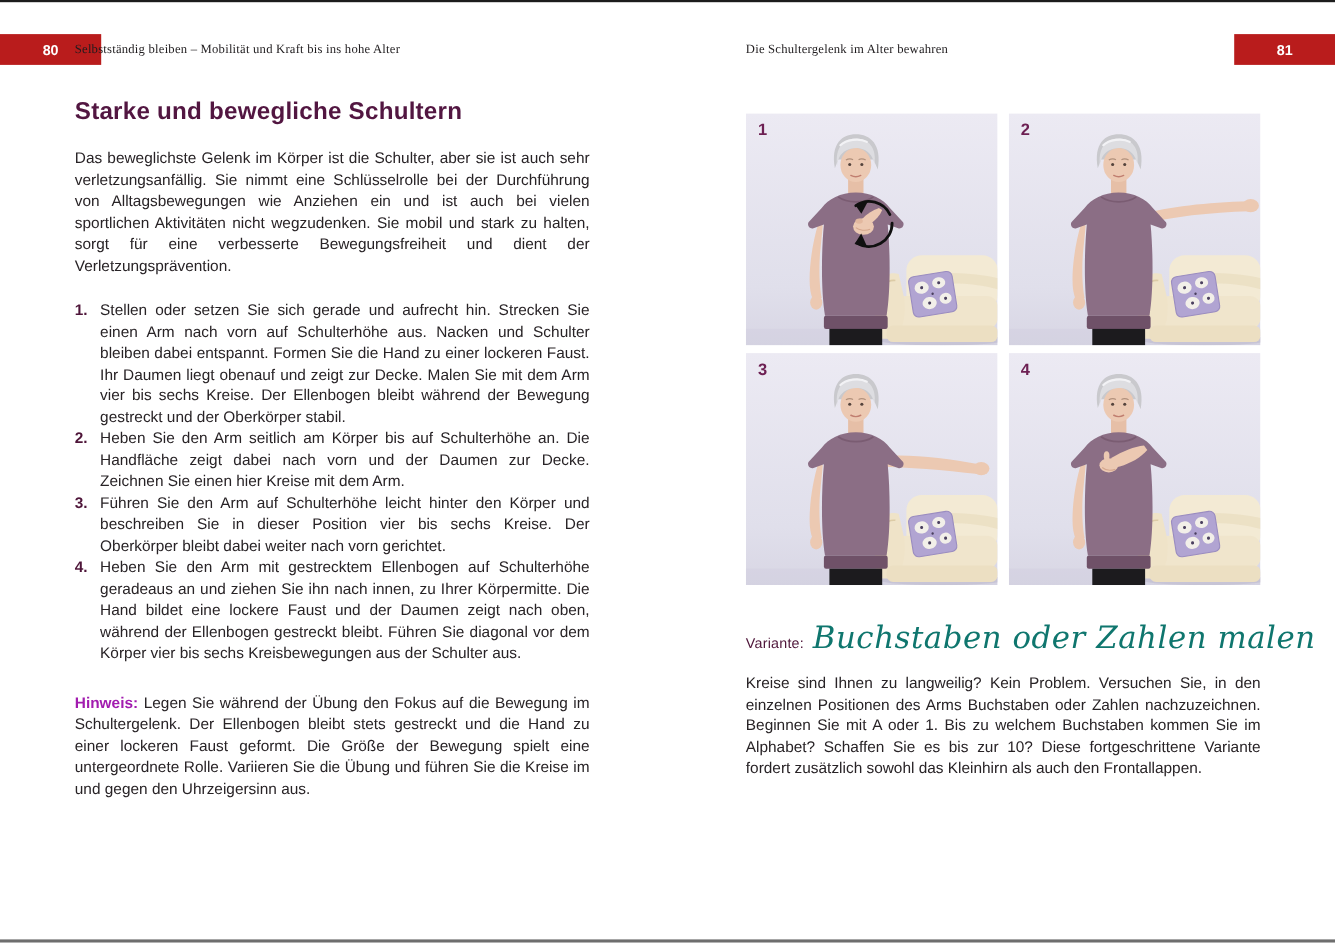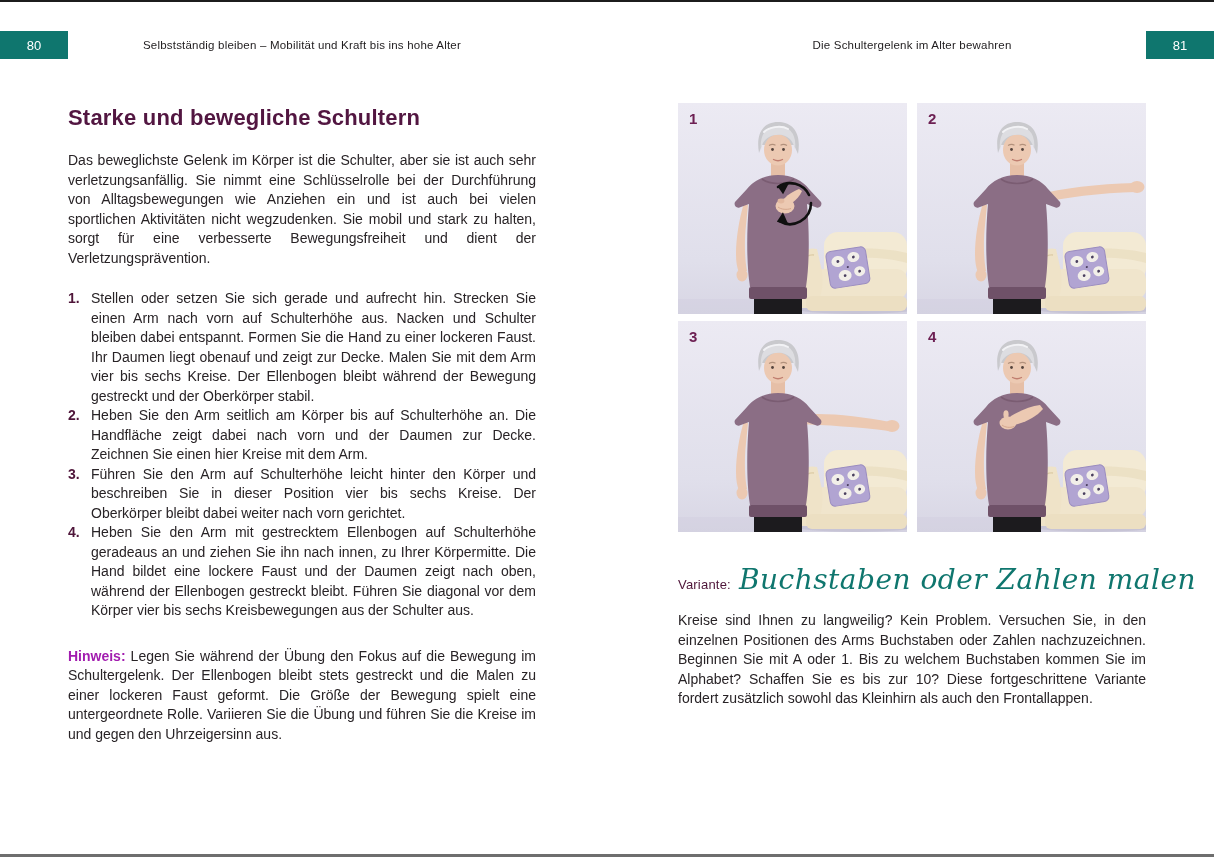--- a/index.html
+++ b/index.html
@@ -5,34 +5,34 @@
   html,body{margin:0;padding:0;}
   body{
     width:1214px;height:857px;position:relative;background:#ffffff;
     font-family:"Liberation Sans",sans-serif;color:#282326;overflow:hidden;
   }
   .edge-top{position:absolute;left:0;top:0;width:1214px;height:2px;background:#1c1c1c;}
   .edge-bottom{position:absolute;left:0;bottom:0;width:1214px;height:3px;background:#6e6e6e;}
 
   
   .pagenum-box{
-    position:absolute;top:31px;width:68px;height:28px;background:#0f766e;
-    color:#fff;font-size:13px;font-weight:normal;display:flex;align-items:center;justify-content:center;
+    position:absolute;top:31px;width:92px;height:28px;background:#b91c1c;
+    color:#fff;font-size:13px;font-weight:bold;display:flex;align-items:center;justify-content:center;
   }
   .pagenum-left{left:0;}
   .pagenum-right{right:0;}
   .running-head{
     position:absolute;top:31px;height:28px;line-height:28px;font-size:11.5px;color:#1f1c1e;
-    text-align:center;letter-spacing:.2px;white-space:nowrap;
+    letter-spacing:.2px;white-space:nowrap;font-family:Liberation Serif, serif;
   }
   .rh-left{left:68px;width:468px;}
   .rh-right{left:678px;width:468px;}
 
   
-  .col-left{position:absolute;left:68px;top:95px;width:468px;}
+  .col-left{position:absolute;left:68px;top:78px;width:468px;}
   .col-right{position:absolute;left:678px;top:95px;width:468px;}
 
   .page-title{
     margin:10px 0 0 0;font-size:22px;line-height:25px;font-weight:bold;color:#521641;letter-spacing:.2px;
   }
   .body-text{
     font-size:14px;line-height:19.5px;text-align:justify;hyphens:auto;-webkit-hyphens:auto;
     margin:0;color:#282326;
   }
   .intro{margin-top:21px;}
@@ -159,21 +159,21 @@
     <div class="step">
       <span class="step-num">3.</span>
       <span class="step-text body-text">Führen Sie den Arm auf Schulterhöhe leicht hinter den Körper und beschreiben Sie in dieser Position vier bis sechs Kreise. Der Oberkörper bleibt dabei weiter nach vorn gerichtet.</span>
     </div>
     <div class="step">
       <span class="step-num">4.</span>
       <span class="step-text body-text">Heben Sie den Arm mit gestrecktem Ellenbogen auf Schulterhöhe geradeaus an und ziehen Sie ihn nach innen, zu Ihrer Körpermitte. Die Hand bildet eine lockere Faust und der Daumen zeigt nach oben, während der Ellenbogen gestreckt bleibt. Führen Sie diagonal vor dem Körper vier bis sechs Kreisbewegungen aus der Schulter aus.</span>
     </div>
   </div>
 
-  <p class="body-text note"><span class="note-label">Hinweis:</span><span> Legen Sie während der Übung den Fokus auf die Bewegung im Schultergelenk. Der Ellenbogen bleibt stets gestreckt und die Malen zu einer lockeren Faust geformt. Die Größe der Bewegung spielt eine untergeordnete Rolle. Variieren Sie die Übung und führen Sie die Kreise im und gegen den Uhrzeigersinn aus.</span></p>
+  <p class="body-text note"><span class="note-label">Hinweis:</span><span> Legen Sie während der Übung den Fokus auf die Bewegung im Schultergelenk. Der Ellenbogen bleibt stets gestreckt und die Hand zu einer lockeren Faust geformt. Die Größe der Bewegung spielt eine untergeordnete Rolle. Variieren Sie die Übung und führen Sie die Kreise im und gegen den Uhrzeigersinn aus.</span></p>
 </div>
 
 <div class="col-right">
   <div class="photo-grid">
 
     <figure class="photo" style="margin:0">
       <svg viewBox="0 0 229 211">
         <use href="#scene-bg"></use>
         <use href="#couch"></use>
         <use href="#figure"></use>

